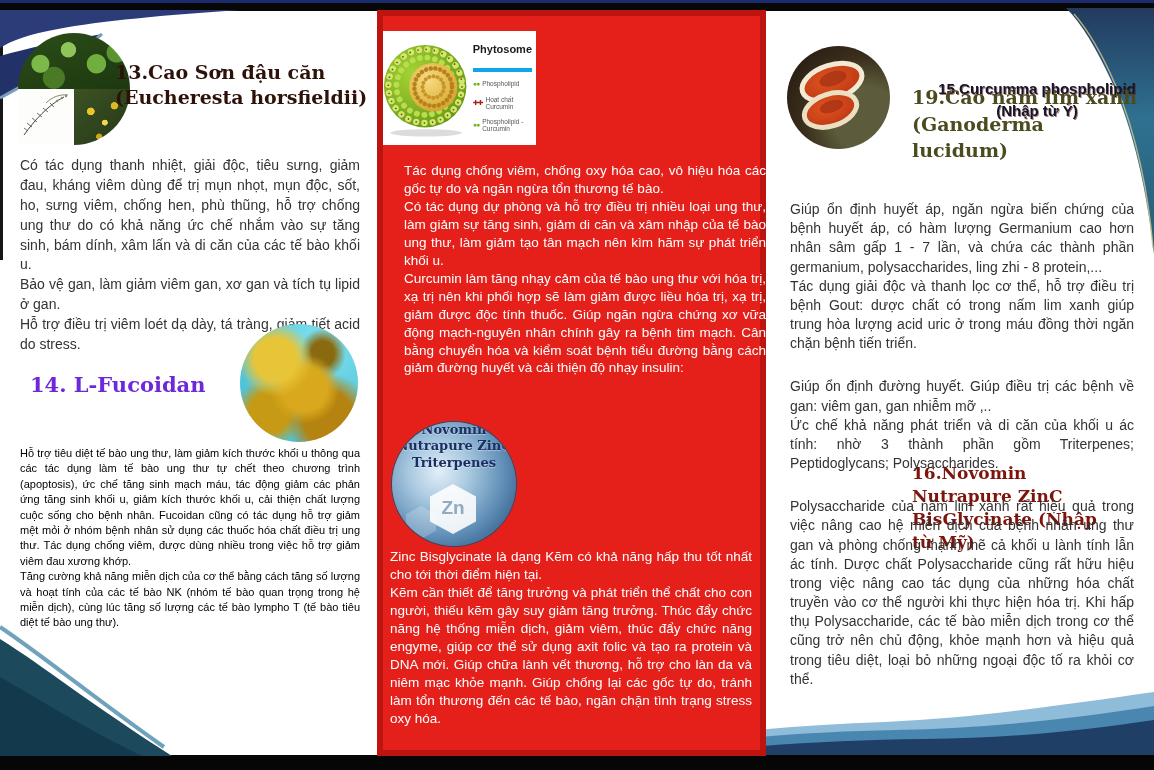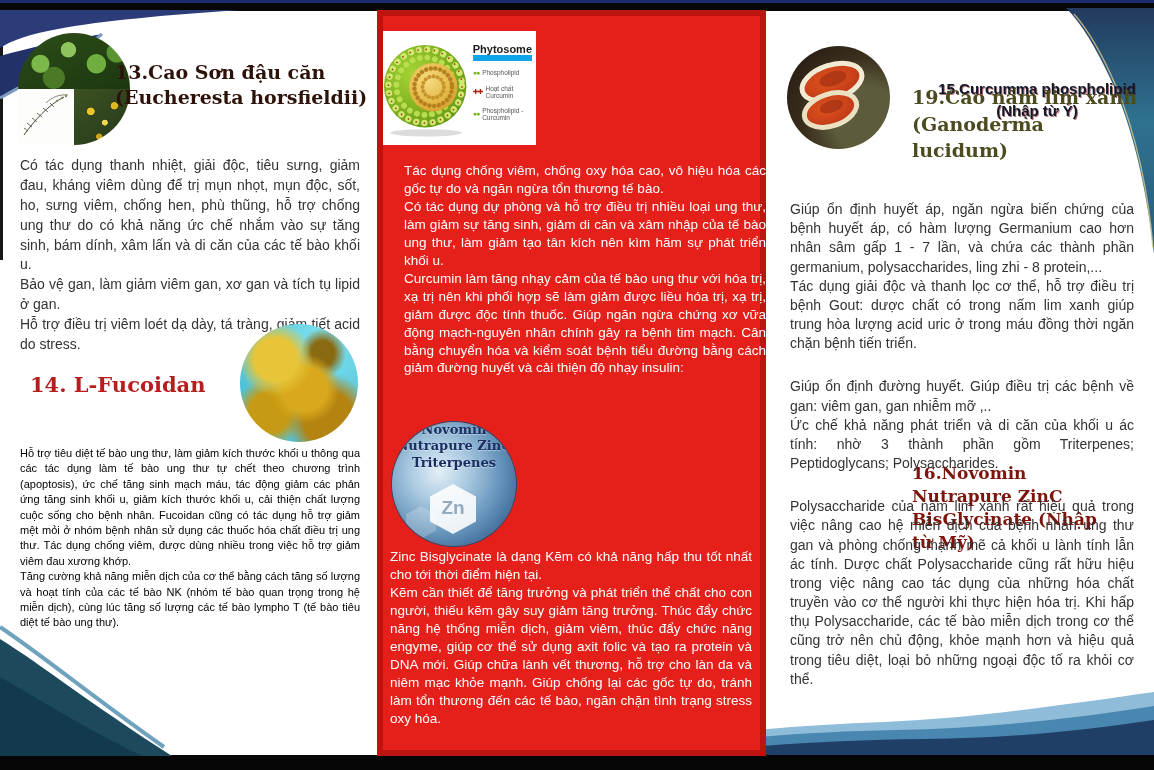--- a/index.html
+++ b/index.html
@@ -12,21 +12,21 @@
 
   
   .top-navy   { left:0; top:0;   width:1154px; height:4px;  background:#1b2b6e; }
   .top-black  { left:0; top:3px; width:1154px; height:8px;  background:#070707; }
   .bot-black  { left:0; top:755px; width:1154px; height:15px; background:#060606; }
   .left-black { left:0; top:10px; width:3px; height:250px; background:#161616; }
 
   
   .h-serif { font-family:"DejaVu Serif","Liberation Serif",serif; font-weight:bold; margin:0; text-align:left; }
   .h13 { left:115px; top:60px;  width:265px; font-size:19px; line-height:1.32; color:#2d120a; }
-  .h14 { left:30px;  top:372px; width:215px; font-size:21px; color:#b91c1c; }
+  .h14 { left:30px;  top:372px; width:215px; font-size:21px; color:#6d28d9; }
   .h15 { left:552px; top:60px;  width:200px; font-size:15px; line-height:1.45; color:#0f172a;
          font-family:"Liberation Sans",sans-serif; font-weight:bold; text-align:center; margin:8px;
          text-shadow:1px 1px 0 rgba(110,0,0,.55); }
   .h16 { left:535px; top:452px; width:210px; font-size:17px; line-height:1.35; color:#7c150b; }
   .h17 { left:912px; top:84px;  width:232px; font-size:19px; line-height:1.4; color:#4c4b1f; }
 
   
   p { margin:0; text-align:justify; }
   .txt-l  { left:20px;  top:156px; width:340px; font-size:14px; line-height:1.42; color:#333; }
   .txt-l2 { left:20px;  top:446px; width:340px; font-size:11px; line-height:1.40; color:#000000; }
@@ -37,21 +37,21 @@
   .red-panel { left:377px; top:10px; width:389px; height:746px; background:#e5201b;
                box-shadow: inset 0 0 0 6px #bd140f; }
   .red-panel p { color:#fff; }
   .txt-m1 { left:27px; top:152px; width:362px; font-size:13.5px; line-height:1.33; }
   .txt-m2 { left:13px; top:538px; width:362px; font-size:13.5px; line-height:1.33; }
 
   
   .phyto-card { left:6px; top:21px; width:153px; height:114px; background:#fff; display:flex; }
   .phyto-sphere { width:92px; height:114px; }
   .phyto-legend { flex:1; padding-top:12px; }
-  .phyto-title { font-size:11px; font-weight:bold; color:#1c1c1c; border-bottom:6px solid #0ea5e9; padding-bottom:0; margin-right:4px;}
+  .phyto-title { font-size:11px; font-weight:bold; color:#1c1c1c; border-bottom:4px solid #0ea5e9; padding-bottom:13px; margin-right:4px;}
   .lg-item { display:flex; align-items:center; gap:3px; margin-top:8px; font-size:6.5px; color:#555; line-height:1.1;}
   .lg-ico { font-size:7px; letter-spacing:-1px; }
   .lg-green { color:#7ab520; } .lg-red { color:#a82214; }
 
   
   .zn-circle { left:15px; top:412px; width:124px; height:124px; border-radius:50%;
     background: radial-gradient(circle at 38% 40%, #e3eff7 0%, #a9c9e0 28%, #6593ba 58%, #3a6694 82%, #2b5379 100%);
     text-align:center; overflow:hidden; box-shadow:0 0 0 1px #274a6d; }
   .zn-title { font-family:"DejaVu Serif","Liberation Serif",serif; font-weight:bold;
     font-size:13px; line-height:1.25; color:#1b2e63; text-shadow:0 1px 1px rgba(255,255,255,.45); }
@@ -214,21 +214,21 @@
           <span class="lg-ico lg-green">●●</span>
           <span>Phospholipid - Curcumin</span>
         </div>
       </div>
     </div>
 
     <h2 class="abs h15">15.Curcumma phospholipid (Nhập từ Ý)</h2>
 
     <div class="abs txt-m1">
       <p>Tác dụng chống viêm, chống oxy hóa cao, vô hiệu hóa các gốc tự do và ngăn ngừa tổn thương tế bào.</p>
-      <p>Có tác dụng dự phòng và hỗ trợ điều trị nhiều loại ung thư, làm giảm sự tăng sinh, giảm di căn và xâm nhập của tế bào ung thư, làm giảm tạo tân kích nên kìm hãm sự phát triển khối u.</p>
+      <p>Có tác dụng dự phòng và hỗ trợ điều trị nhiều loại ung thư, làm giảm sự tăng sinh, giảm di căn và xâm nhập của tế bào ung thư, làm giảm tạo tân mạch nên kìm hãm sự phát triển khối u.</p>
       <p>Curcumin làm tăng nhạy cảm của tế bào ung thư với hóa trị, xạ trị nên khi phối hợp sẽ làm giảm được liều hóa trị, xạ trị, giảm được độc tính thuốc. Giúp ngăn ngừa chứng xơ vữa động mạch-nguyên nhân chính gây ra bệnh tim mạch. Cân bằng chuyển hóa và kiểm soát bệnh tiểu đường bằng cách giảm đường huyết và cải thiện độ nhạy insulin:</p>
     </div>
 
     <div class="abs zn-circle">
       <div class="zn-title">
         <span>Novomin</span><br>
         <span>Nutrapure ZinC</span><br>
         <span>Triterpenes</span>
       </div>
       <div class="zn-hex2"></div>

